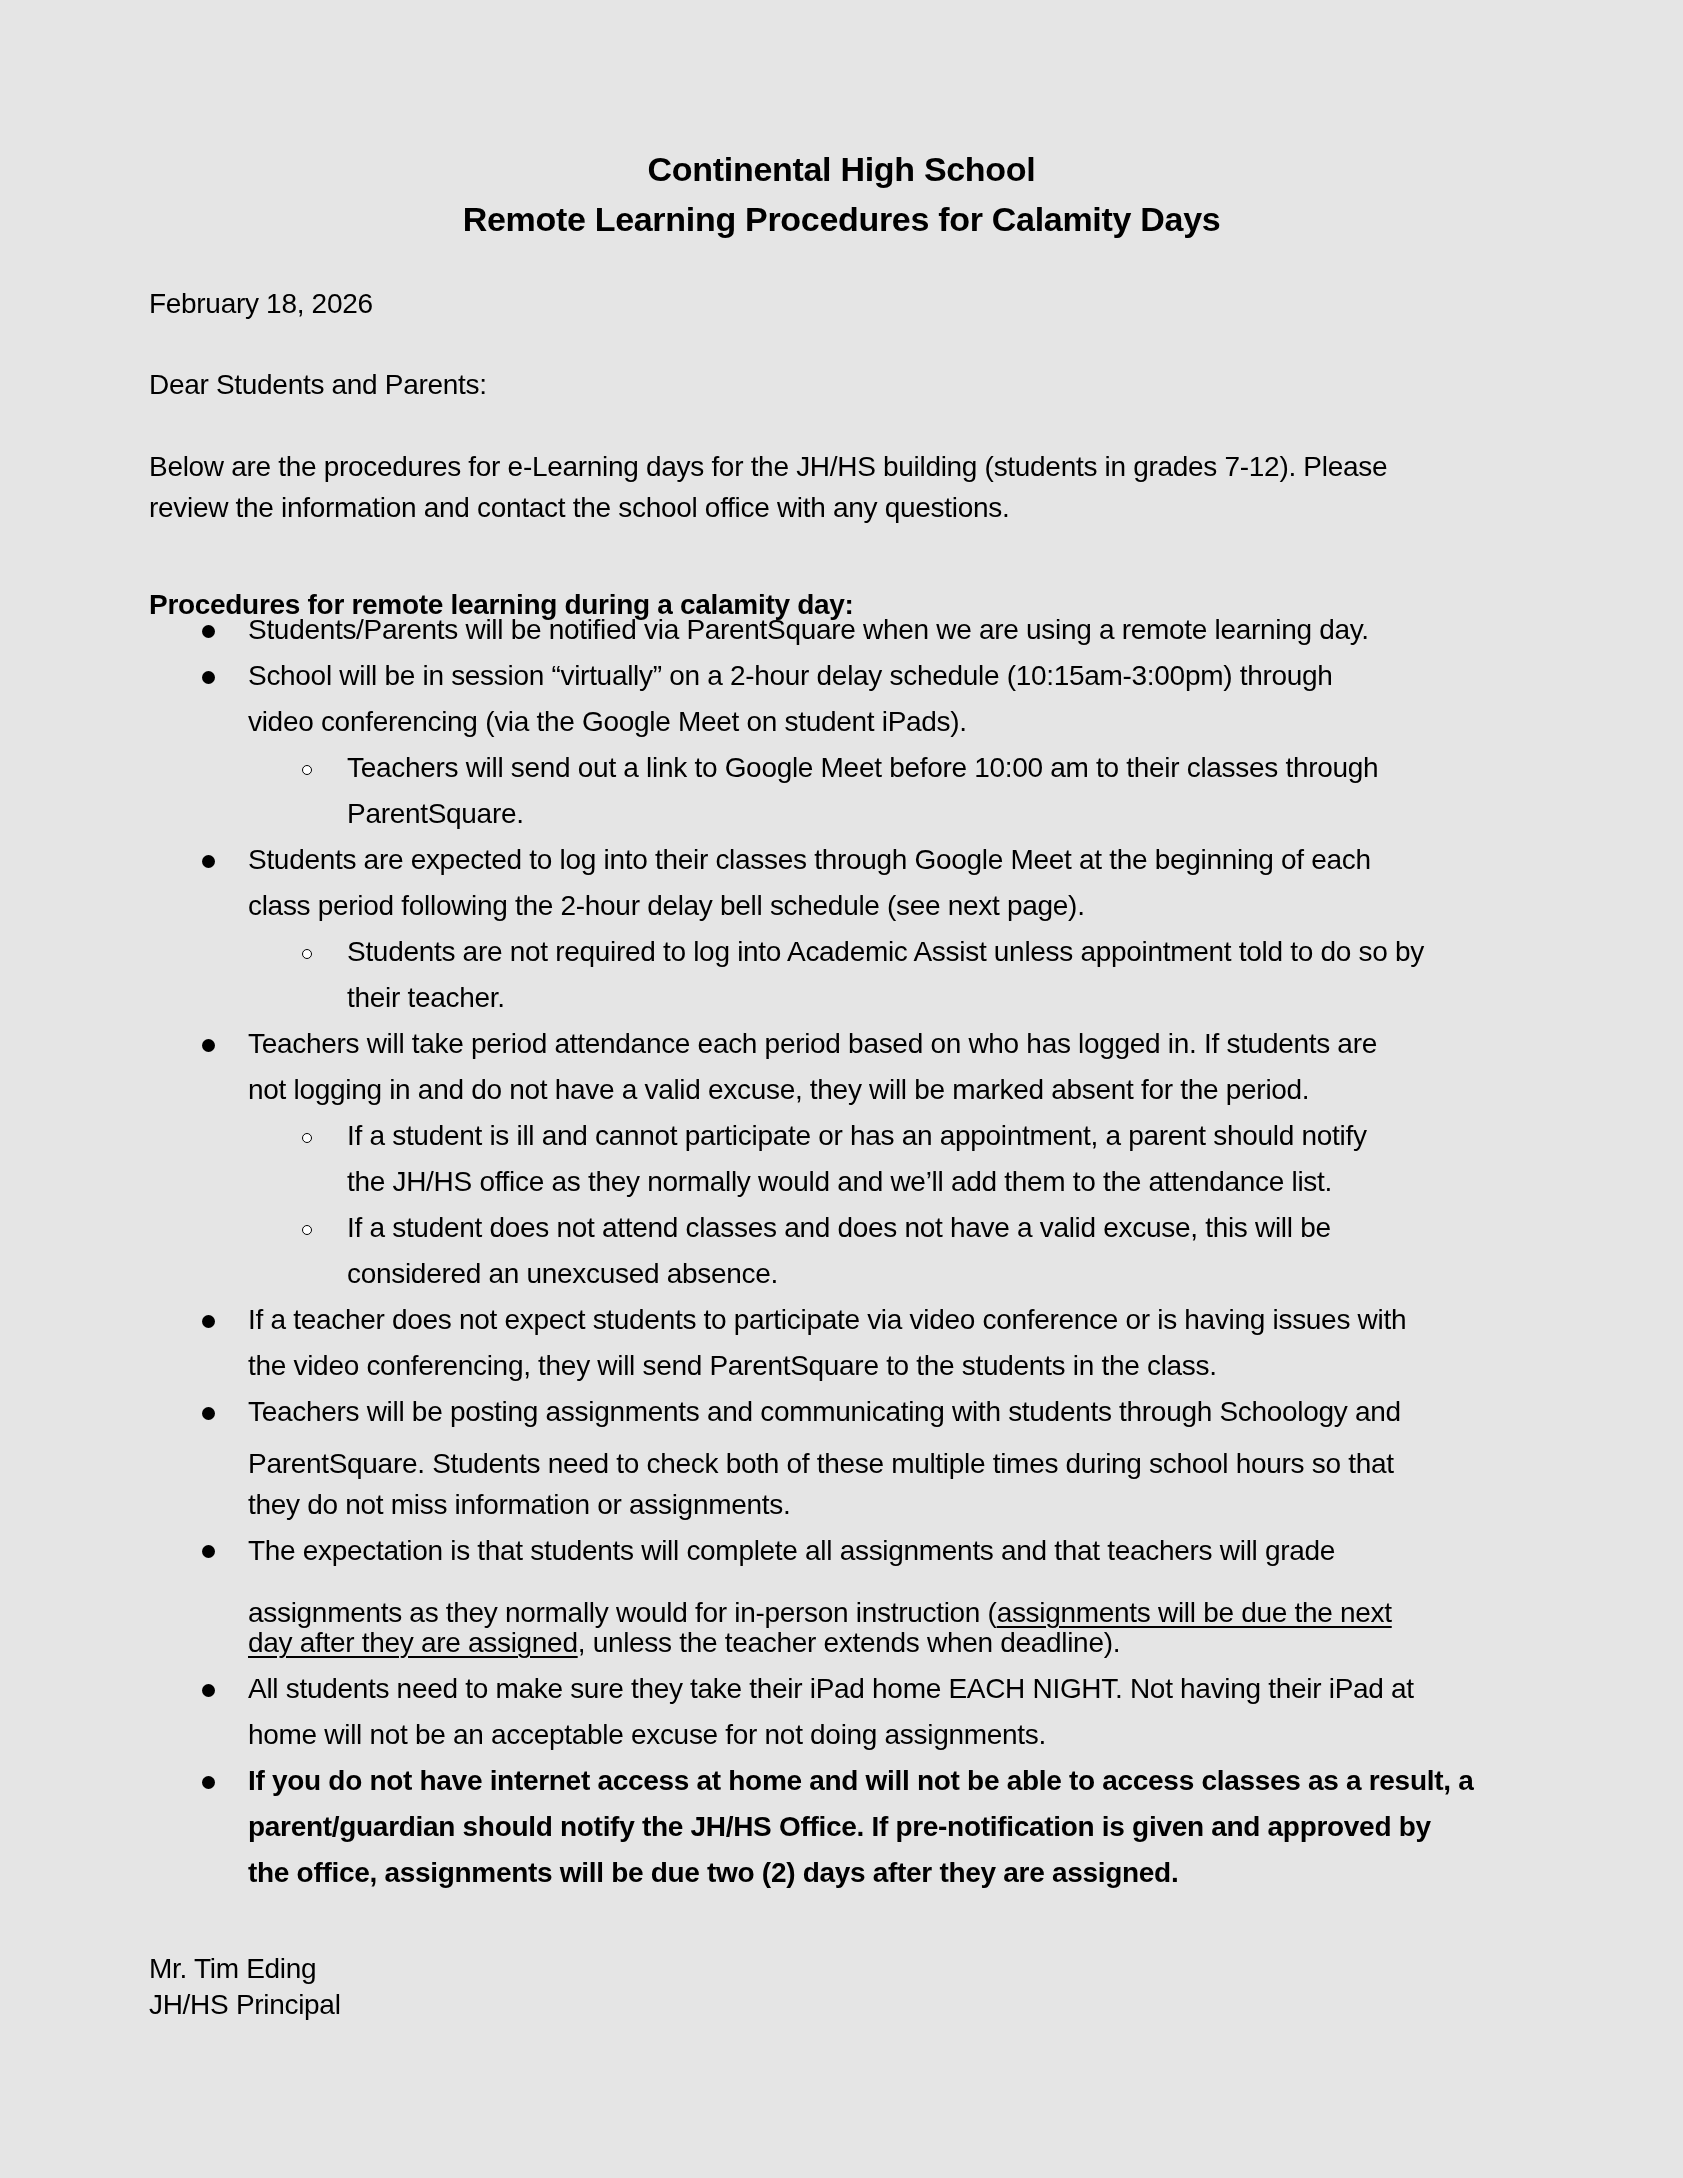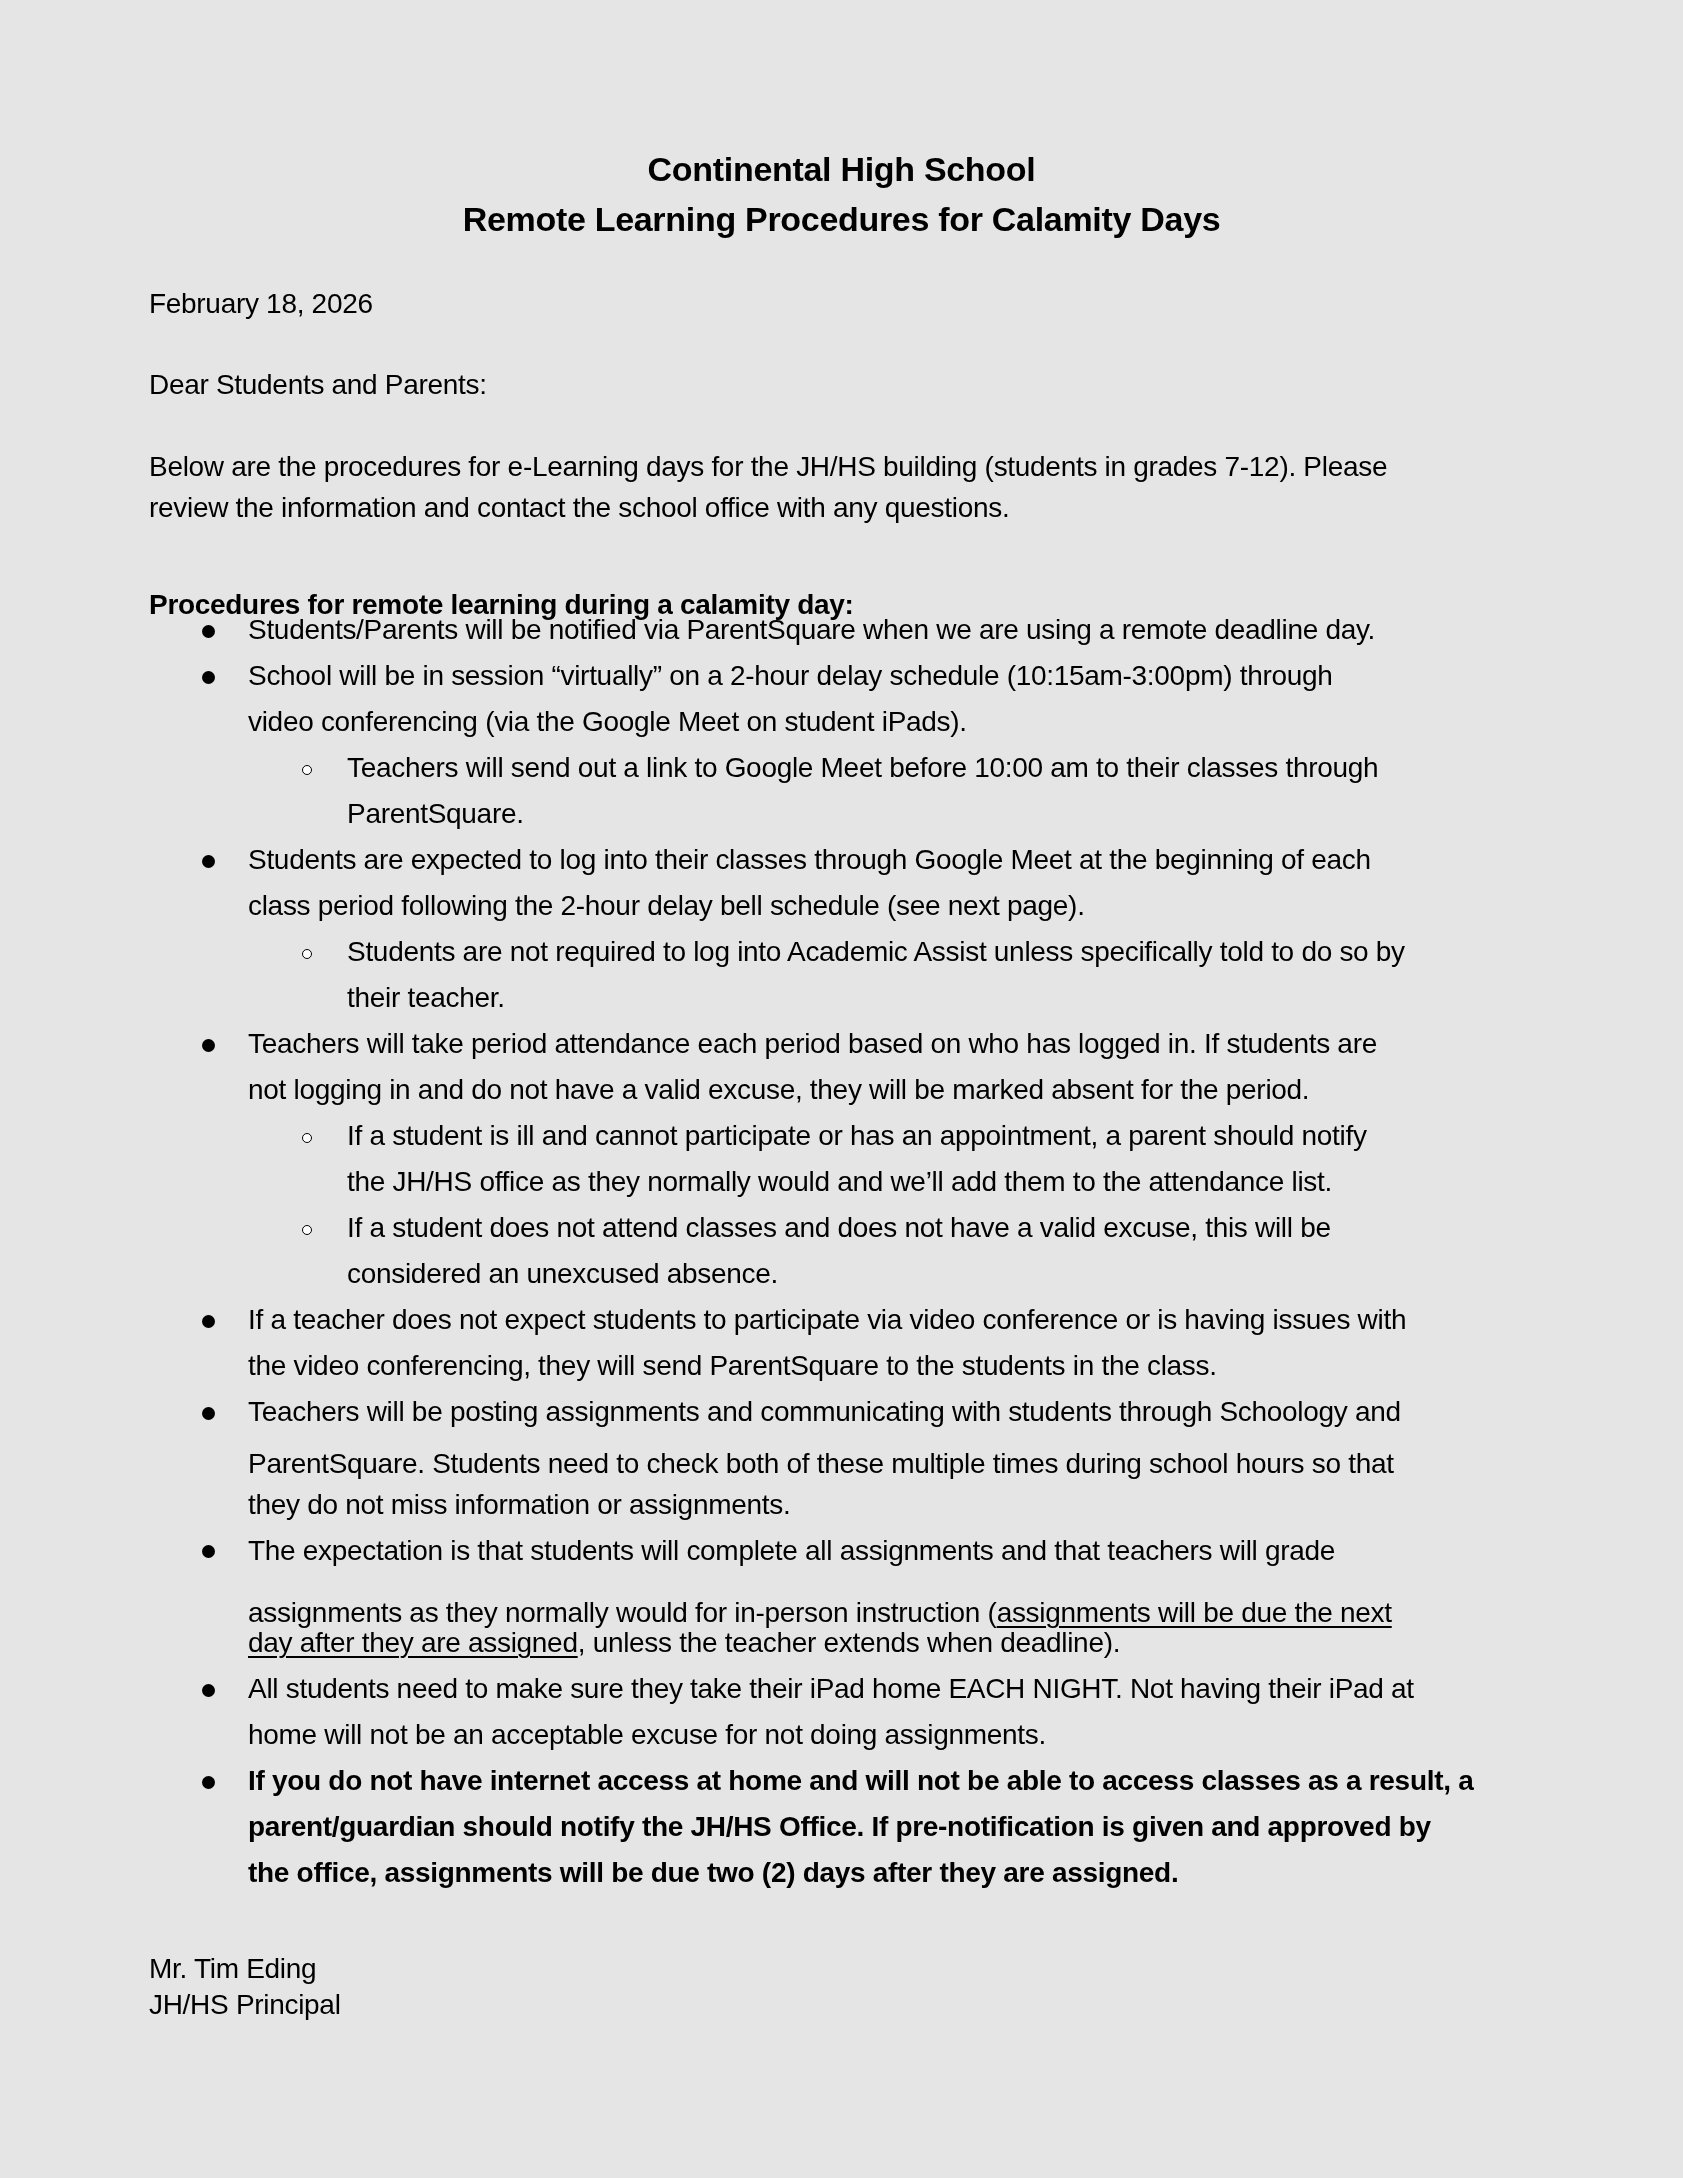--- a/index.html
+++ b/index.html
@@ -68,32 +68,32 @@
   <div class="line" style="left:149px; top:287px;">February 18, 2026</div>
   <div class="line" style="left:149px; top:368px;">Dear Students and Parents:</div>
 
   <div class="line" style="left:149px; top:450px;">Below are the procedures for e-Learning days for the JH/HS building (students in grades 7-12). Please</div>
   <div class="line" style="left:149px; top:491px;">review the information and contact the school office with any questions.</div>
 
   <div class="line bold" style="left:149px; top:588px;">Procedures for remote learning during a calamity day:</div>
 
   <div id="procedures-list">
       <div class="bullet" style="left: 202px; top: 625px;"></div>
-      <div class="line" style="left: 248px; top: 613px;">Students/Parents will be notified via ParentSquare when we are using a remote deadline day.</div>
+      <div class="line" style="left: 248px; top: 613px;">Students/Parents will be notified via ParentSquare when we are using a remote learning day.</div>
       <div class="bullet" style="left: 202px; top: 671px;"></div>
       <div class="line" style="left: 248px; top: 659px;">School will be in session “virtually” on a 2-hour delay schedule (10:15am-3:00pm) through</div>
       <div class="line" style="left: 248px; top: 705px;">video conferencing (via the Google Meet on student iPads).</div>
       <div class="sub-bullet" style="left: 302px; top: 765px;"></div>
       <div class="line" style="left: 347px; top: 751px;">Teachers will send out a link to Google Meet before 10:00 am to their classes through</div>
       <div class="line" style="left: 347px; top: 797px;">ParentSquare.</div>
       <div class="bullet" style="left: 202px; top: 855px;"></div>
       <div class="line" style="left: 248px; top: 843px;">Students are expected to log into their classes through Google Meet at the beginning of each</div>
       <div class="line" style="left: 248px; top: 889px;">class period following the 2-hour delay bell schedule (see next page).</div>
       <div class="sub-bullet" style="left: 302px; top: 949px;"></div>
-      <div class="line" style="left: 347px; top: 935px;">Students are not required to log into Academic Assist unless specifically told to do so by</div>
+      <div class="line" style="left: 347px; top: 935px;">Students are not required to log into Academic Assist unless appointment told to do so by</div>
       <div class="line" style="left: 347px; top: 981px;">their teacher.</div>
       <div class="bullet" style="left: 202px; top: 1039px;"></div>
       <div class="line" style="left: 248px; top: 1027px;">Teachers will take period attendance each period based on who has logged in.  If students are</div>
       <div class="line" style="left: 248px; top: 1073px;">not logging in and do not have a valid excuse, they will be marked absent for the period.</div>
       <div class="sub-bullet" style="left: 302px; top: 1133px;"></div>
       <div class="line" style="left: 347px; top: 1119px;">If a student is ill and cannot participate or has an appointment, a parent should notify</div>
       <div class="line" style="left: 347px; top: 1165px;">the JH/HS office as they normally would and we’ll add them to the attendance list.</div>
       <div class="sub-bullet" style="left: 302px; top: 1225px;"></div>
       <div class="line" style="left: 347px; top: 1211px;">If a student does not attend classes and does not have a valid excuse, this will be</div>
       <div class="line" style="left: 347px; top: 1257px;">considered an unexcused absence.</div>

